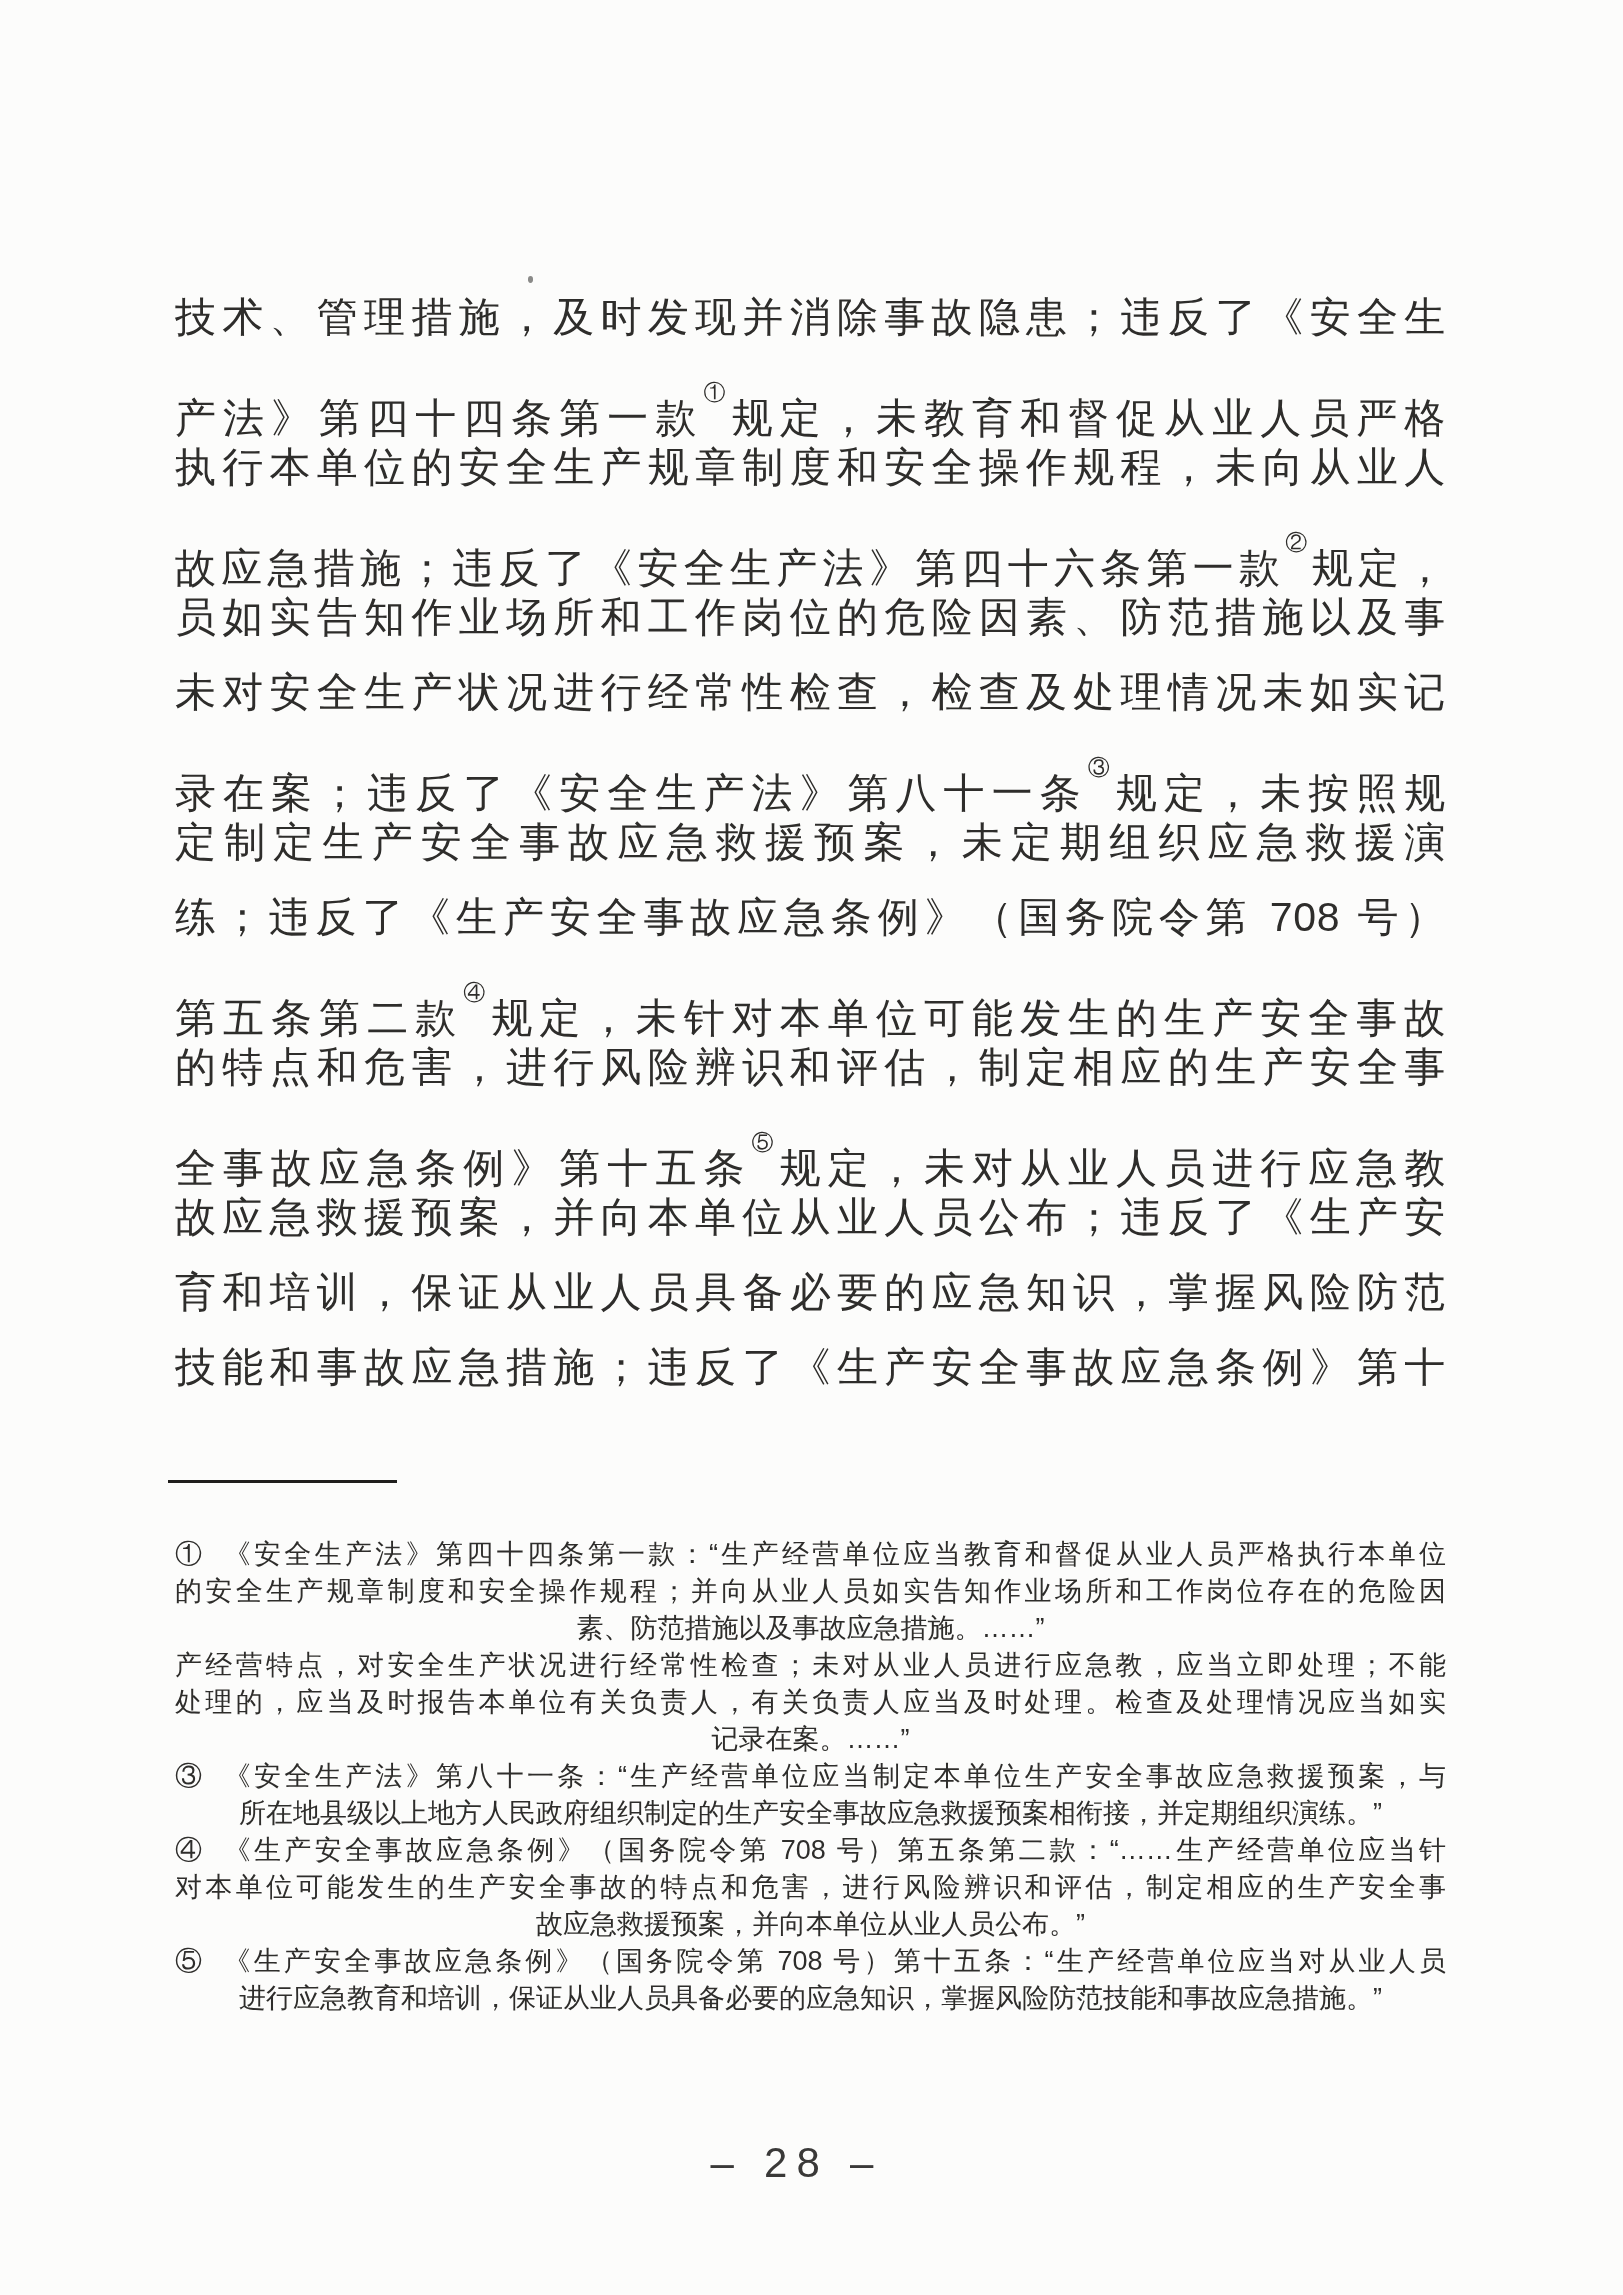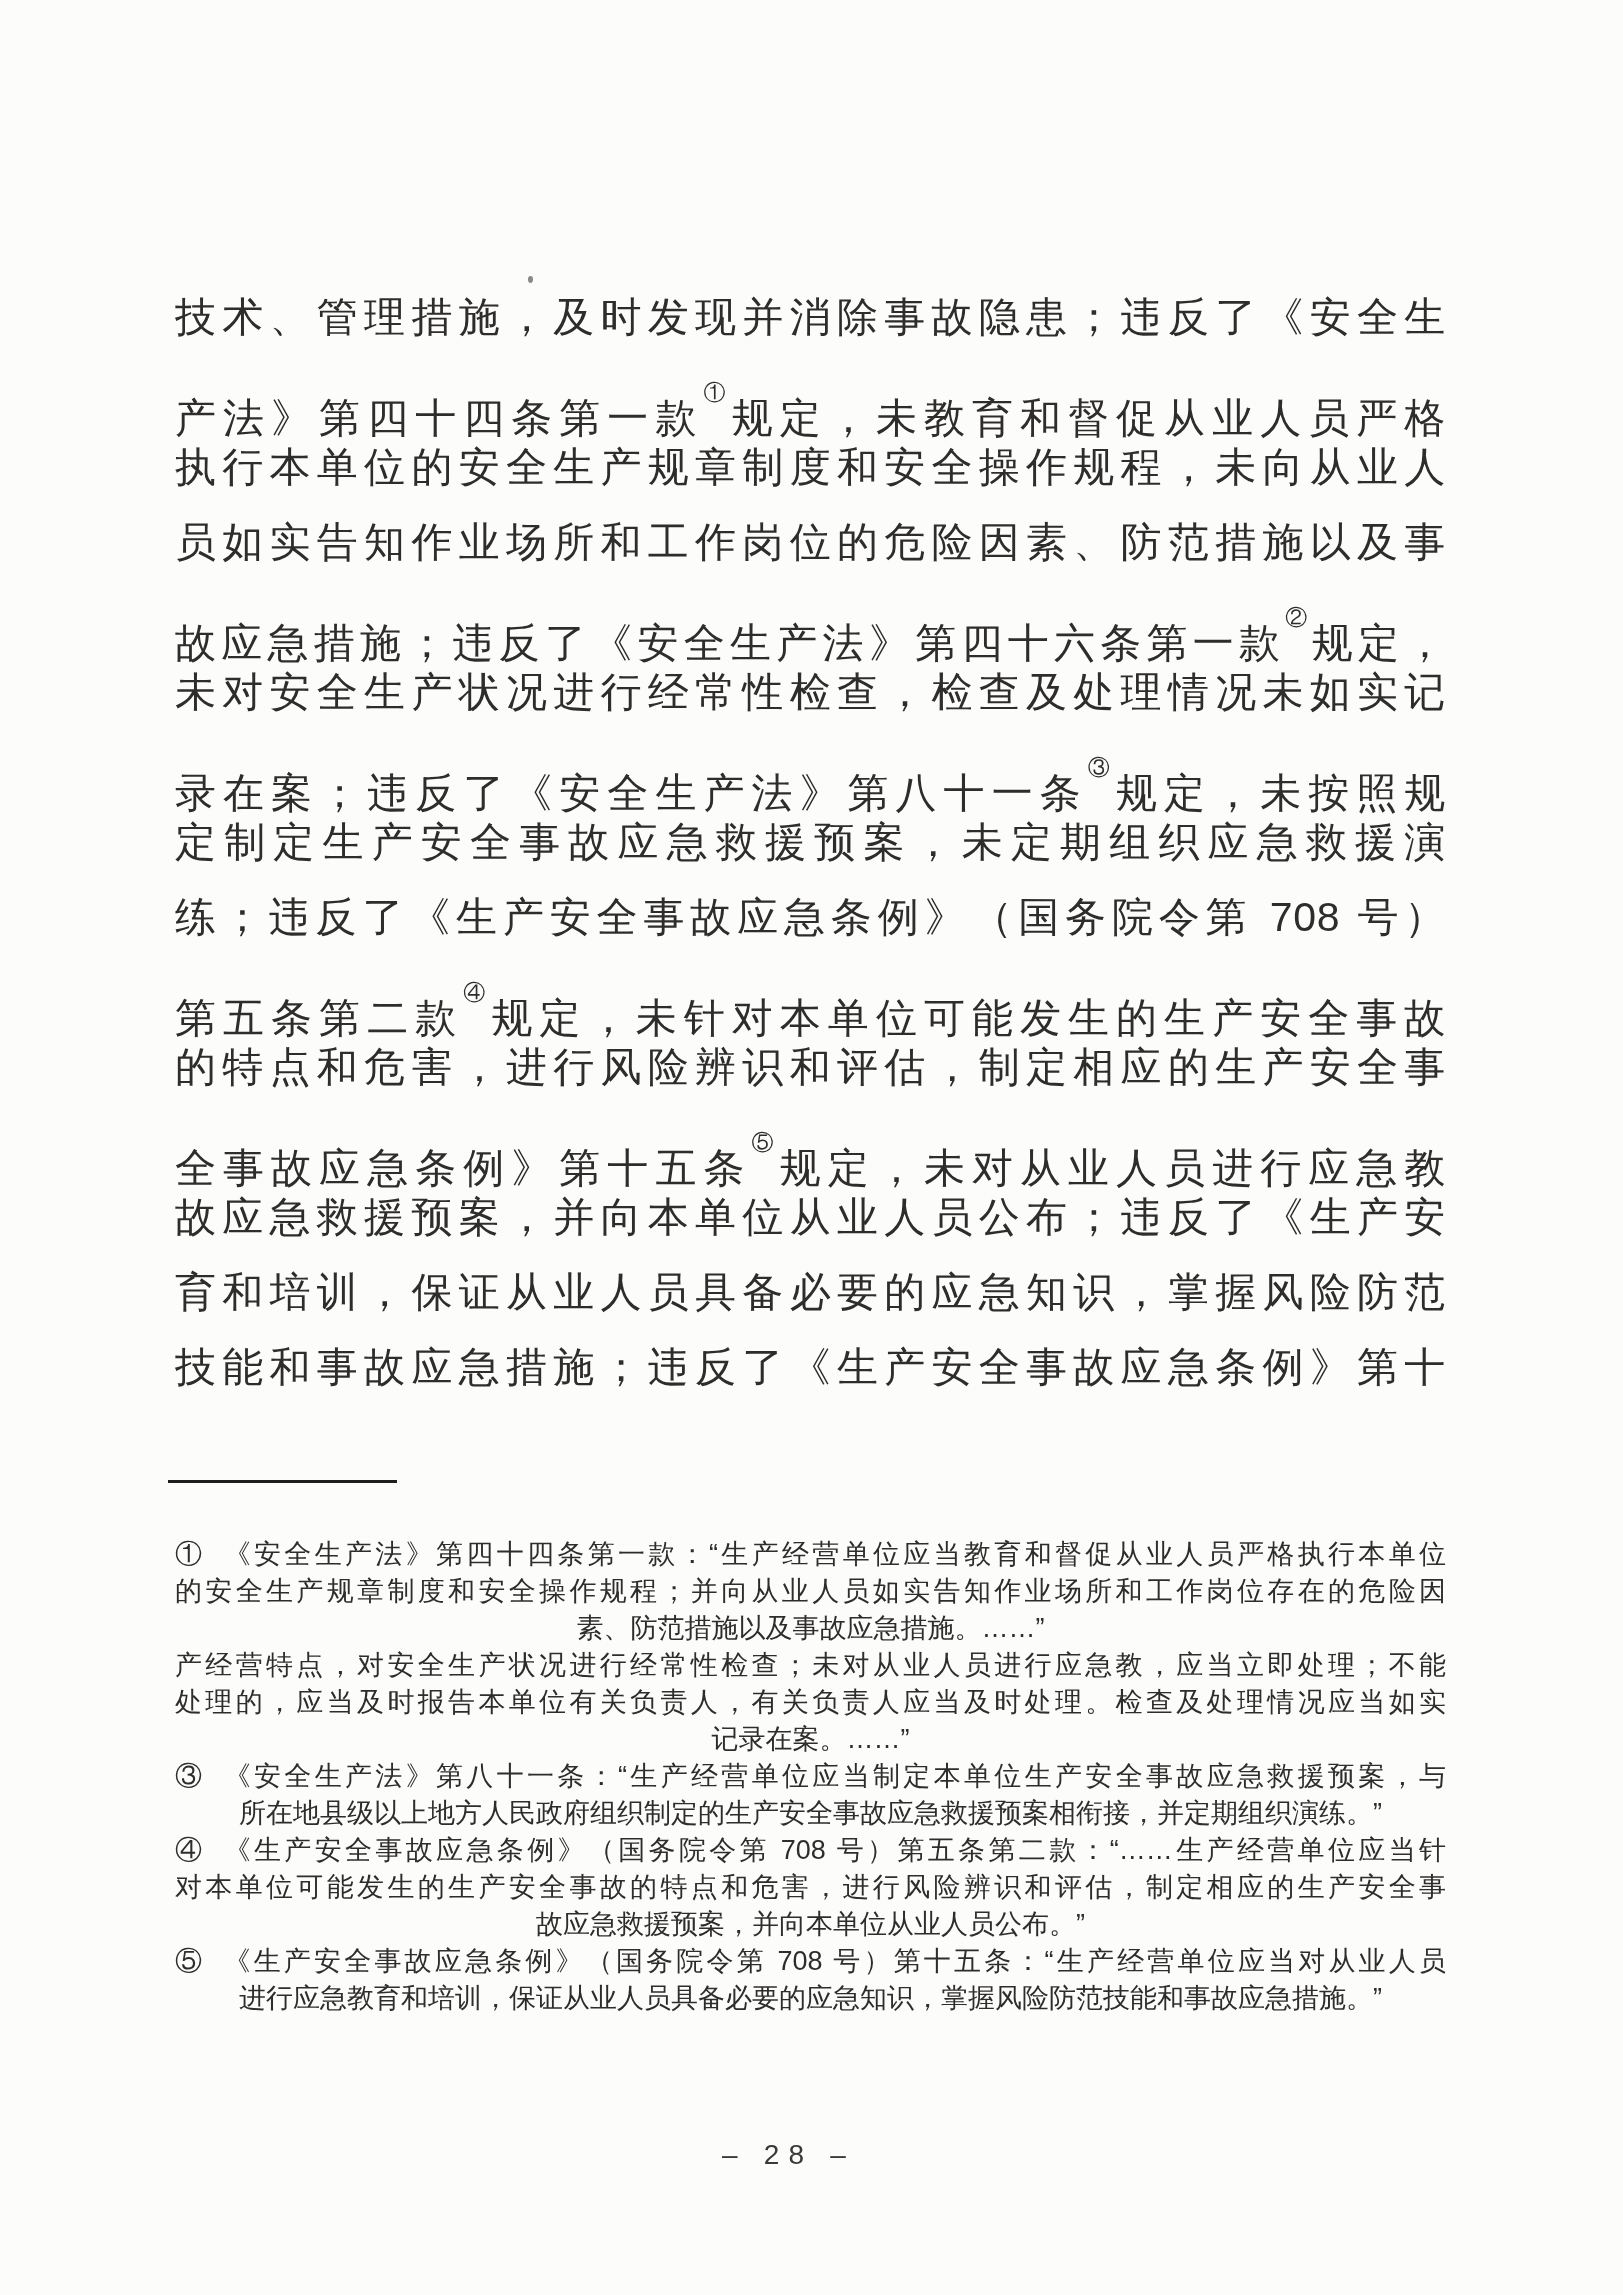--- a/index.html
+++ b/index.html
@@ -74,37 +74,38 @@
   .fn-marker {
     display: inline-block;
     margin-right: 18.3px;
   }
   .page-number {
     position: absolute;
     left: 0;
     top: 2139px;
     width: 1577px;
     text-align: center;
-    font-size: 28px;
+    font-size: 42px;
     letter-spacing: 9.2px;
     color: #3a3938;
+    padding-left: 8px;
   }
 </style>
 </head>
 <body>
 
 <div class="page">
   <div class="artifact-dot"></div>
 
   <div class="main-text" id="main-text">
       <div class="main-line">技术、管理措施，及时发现并消除事故隐患；违反了《安全生</div>
       <div class="main-line">产法》第四十四条第一款<sup class="fnref">①</sup>规定，未教育和督促从业人员严格</div>
       <div class="main-line">执行本单位的安全生产规章制度和安全操作规程，未向从业人</div>
+      <div class="main-line">故应急措施；违反了《安全生产法》第四十六条第一款<sup class="fnref">②</sup>规定，</div>
       <div class="main-line">员如实告知作业场所和工作岗位的危险因素、防范措施以及事</div>
-      <div class="main-line">故应急措施；违反了《安全生产法》第四十六条第一款<sup class="fnref">②</sup>规定，</div>
       <div class="main-line">未对安全生产状况进行经常性检查，检查及处理情况未如实记</div>
       <div class="main-line">录在案；违反了《安全生产法》第八十一条<sup class="fnref">③</sup>规定，未按照规</div>
       <div class="main-line">定制定生产安全事故应急救援预案，未定期组织应急救援演</div>
       <div class="main-line">练；违反了《生产安全事故应急条例》（国务院令第 708 号）</div>
       <div class="main-line">第五条第二款<sup class="fnref">④</sup>规定，未针对本单位可能发生的生产安全事故</div>
       <div class="main-line">的特点和危害，进行风险辨识和评估，制定相应的生产安全事</div>
       <div class="main-line">全事故应急条例》第十五条<sup class="fnref">⑤</sup>规定，未对从业人员进行应急教</div>
       <div class="main-line">故应急救援预案，并向本单位从业人员公布；违反了《生产安</div>
       <div class="main-line">育和培训，保证从业人员具备必要的应急知识，掌握风险防范</div>
       <div class="main-line">技能和事故应急措施；违反了《生产安全事故应急条例》第十</div>

